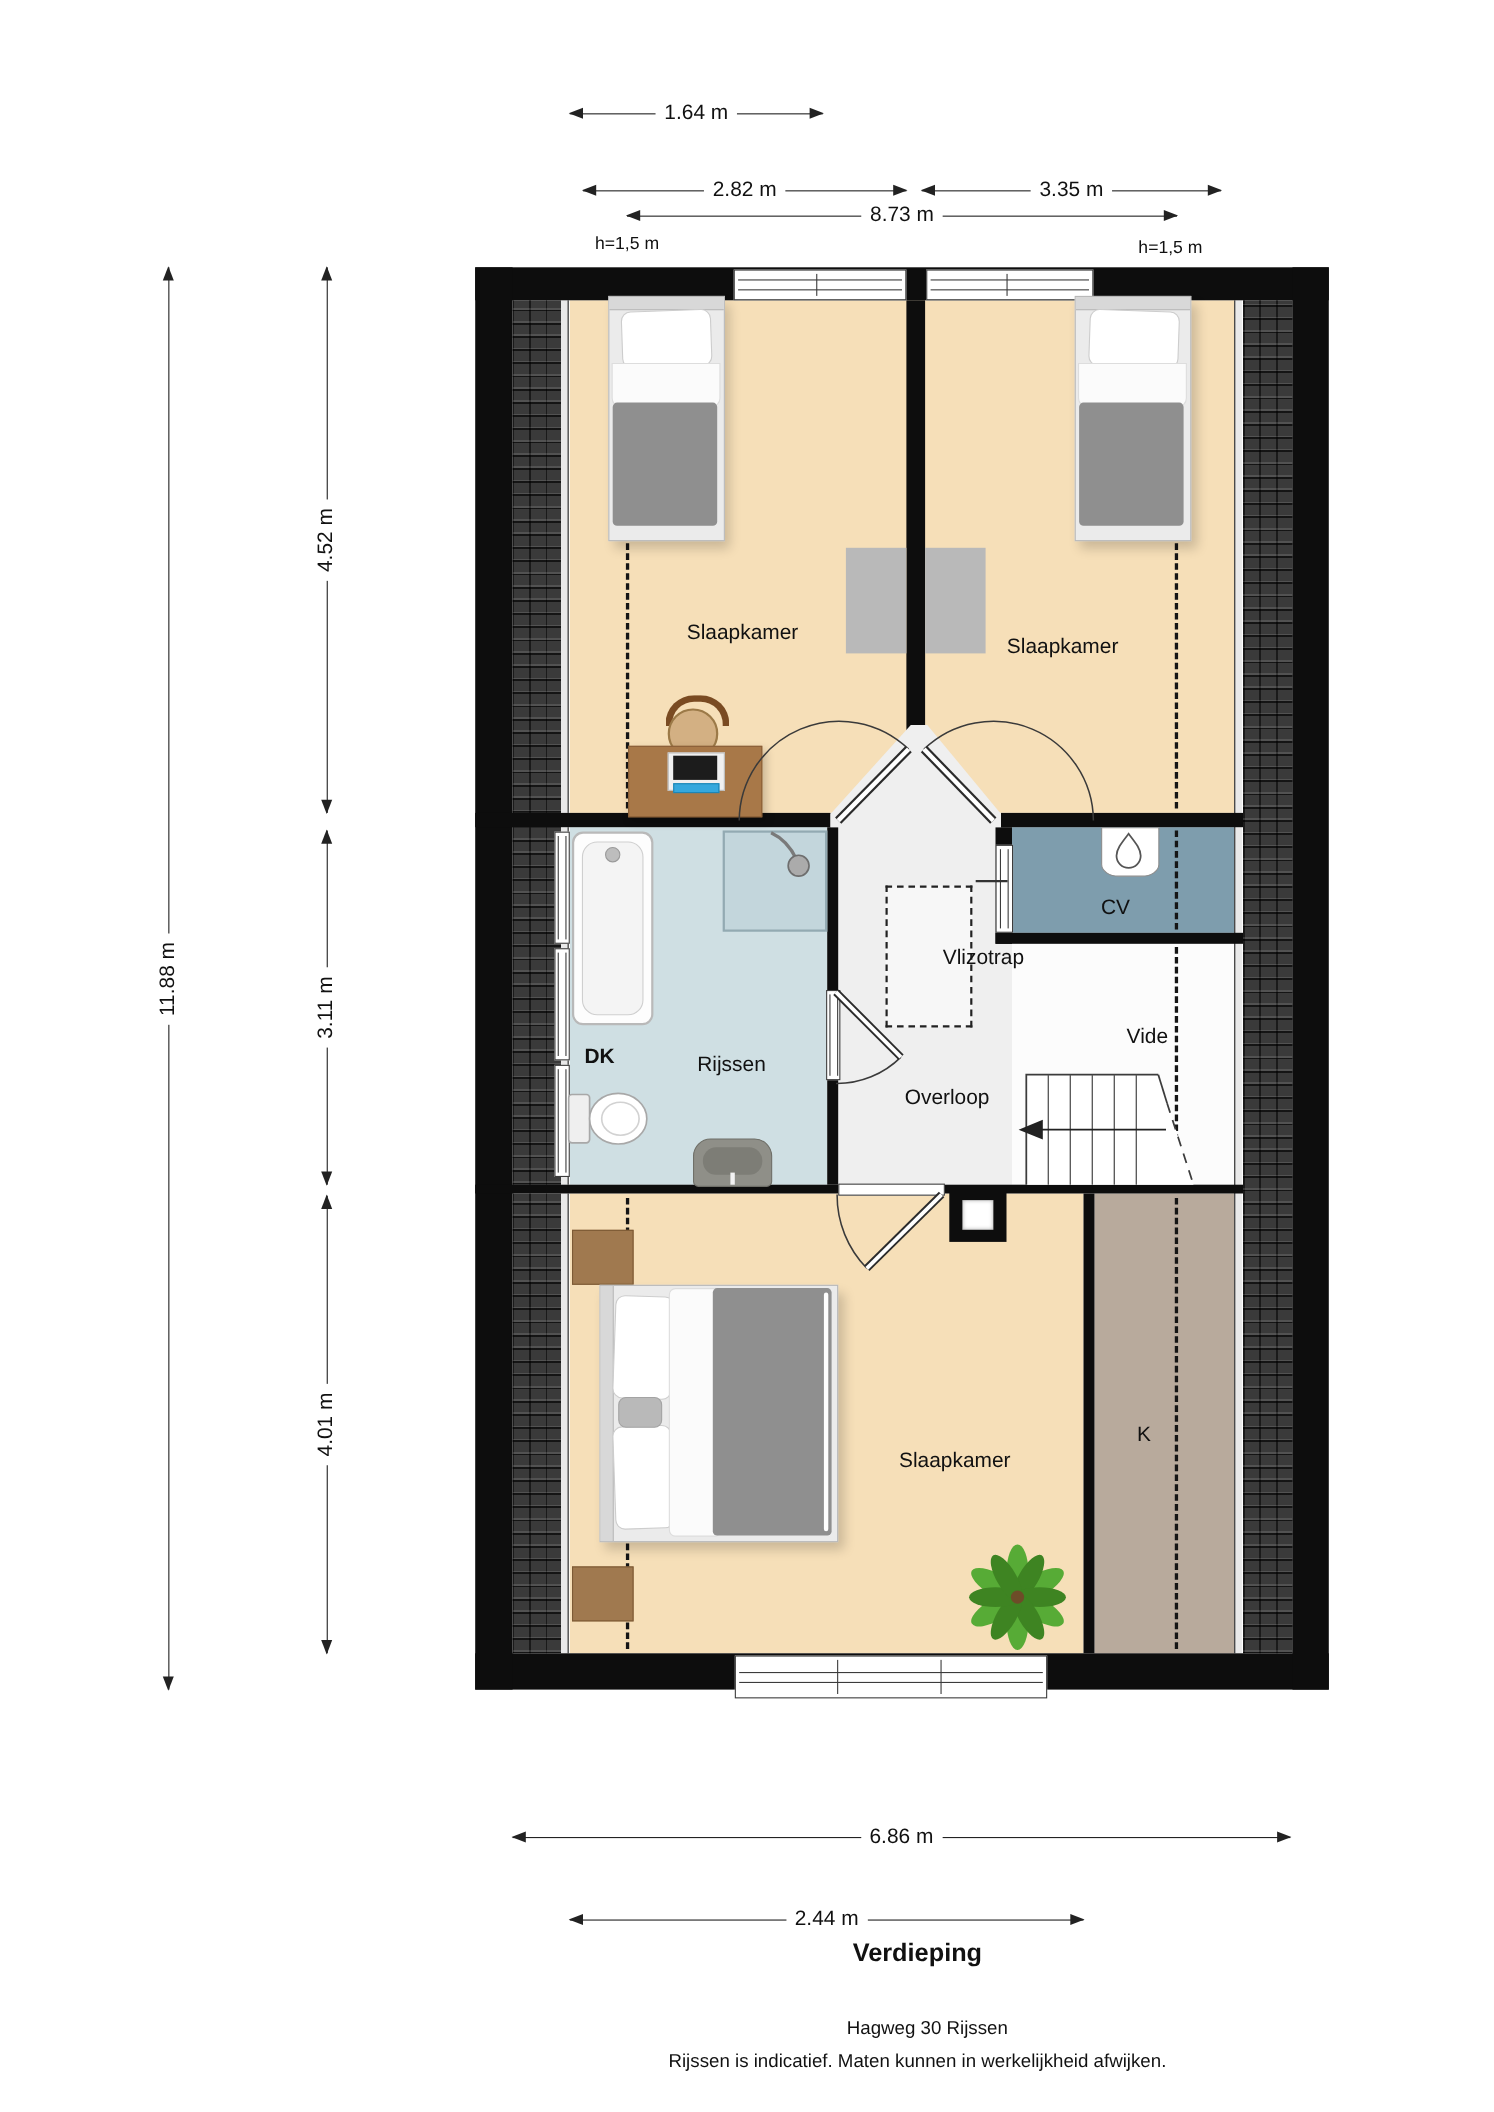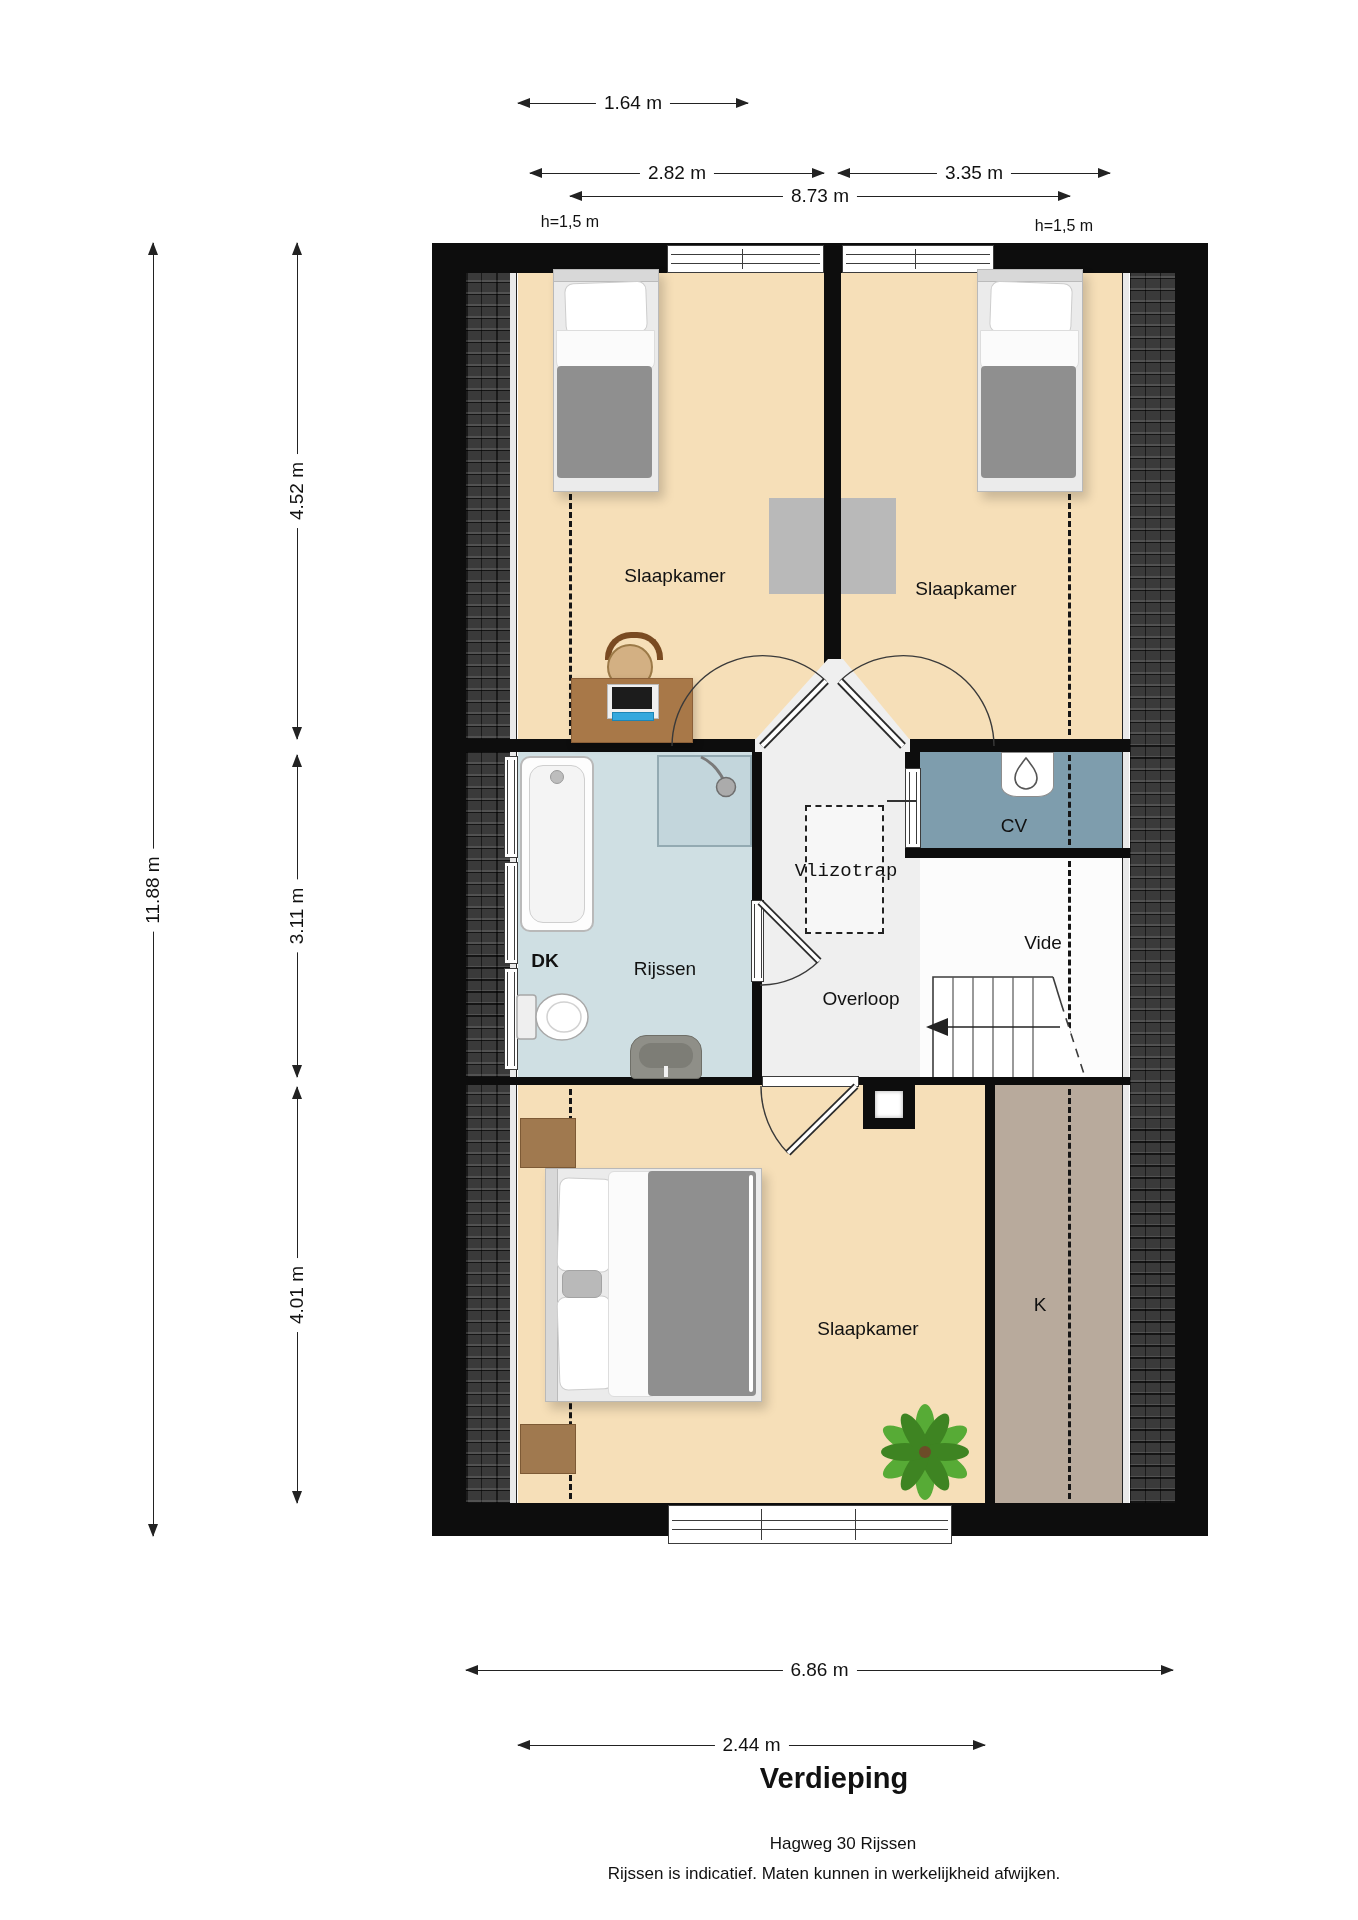--- a/index.html
+++ b/index.html
@@ -261,21 +261,21 @@
       <circle r="6" fill="#6d4c28"></circle>
     </g>
   </svg>
 
   <div class="rlab" style="left:675px;top:576px;">Slaapkamer</div>
   <div class="rlab" style="left:966px;top:589px;">Slaapkamer</div>
   <div class="rlab" style="left:868px;top:1329px;">Slaapkamer</div>
   <div class="rlab" style="left:665px;top:969px;">Rijssen</div>
   <div class="rlab" style="left:545px;top:961px;font-weight:bold;">DK</div>
   <div class="rlab" style="left:861px;top:999px;">Overloop</div>
-  <div class="rlab" style="left:846px;top:871px;font-family:Liberation Mono, monospace;">Vlizotrap</div>
+  <div class="rlab" style="left:894px;top:871px;">Vlizotrap</div>
   <div class="rlab" style="left:1043px;top:943px;">Vide</div>
   <div class="rlab" style="left:1014px;top:826px;">CV</div>
   <div class="rlab" style="left:1040px;top:1305px;">K</div>
   <div class="hlab" style="left:570px;top:222px;">h=1,5 m</div>
   <div class="hlab" style="left:1064px;top:226px;">h=1,5 m</div>
 
   <div class="dimh" style="left:518px;top:103px;width:230px;">
     <i class="al"></i>
       <i class="ar"></i>
     <span class="dlab">1.64 m</span>
@@ -321,17 +321,17 @@
     <i class="al"></i>
       <i class="ar"></i>
     <span class="dlab">6.86 m</span>
   </div>
   <div class="dimh" style="left:518px;top:1745px;width:467px;">
     <i class="al"></i>
       <i class="ar"></i>
     <span class="dlab">2.44 m</span>
   </div>
 
-  <div class="ft" style="left:834px;top:1762px;font-size:29px;font-weight:bold;">Verdieping</div>
+  <div class="ft" style="left:834px;top:1762px;font-size:23px;font-weight:bold;">Verdieping</div>
   <div class="ft" style="left:843px;top:1834px;font-size:17px;">Hagweg 30 Rijssen</div>
   <div class="ft" style="left:834px;top:1864px;font-size:17px;">Rijssen is indicatief. Maten kunnen in werkelijkheid afwijken.</div>
 
 </div>
 
 </body></html>

